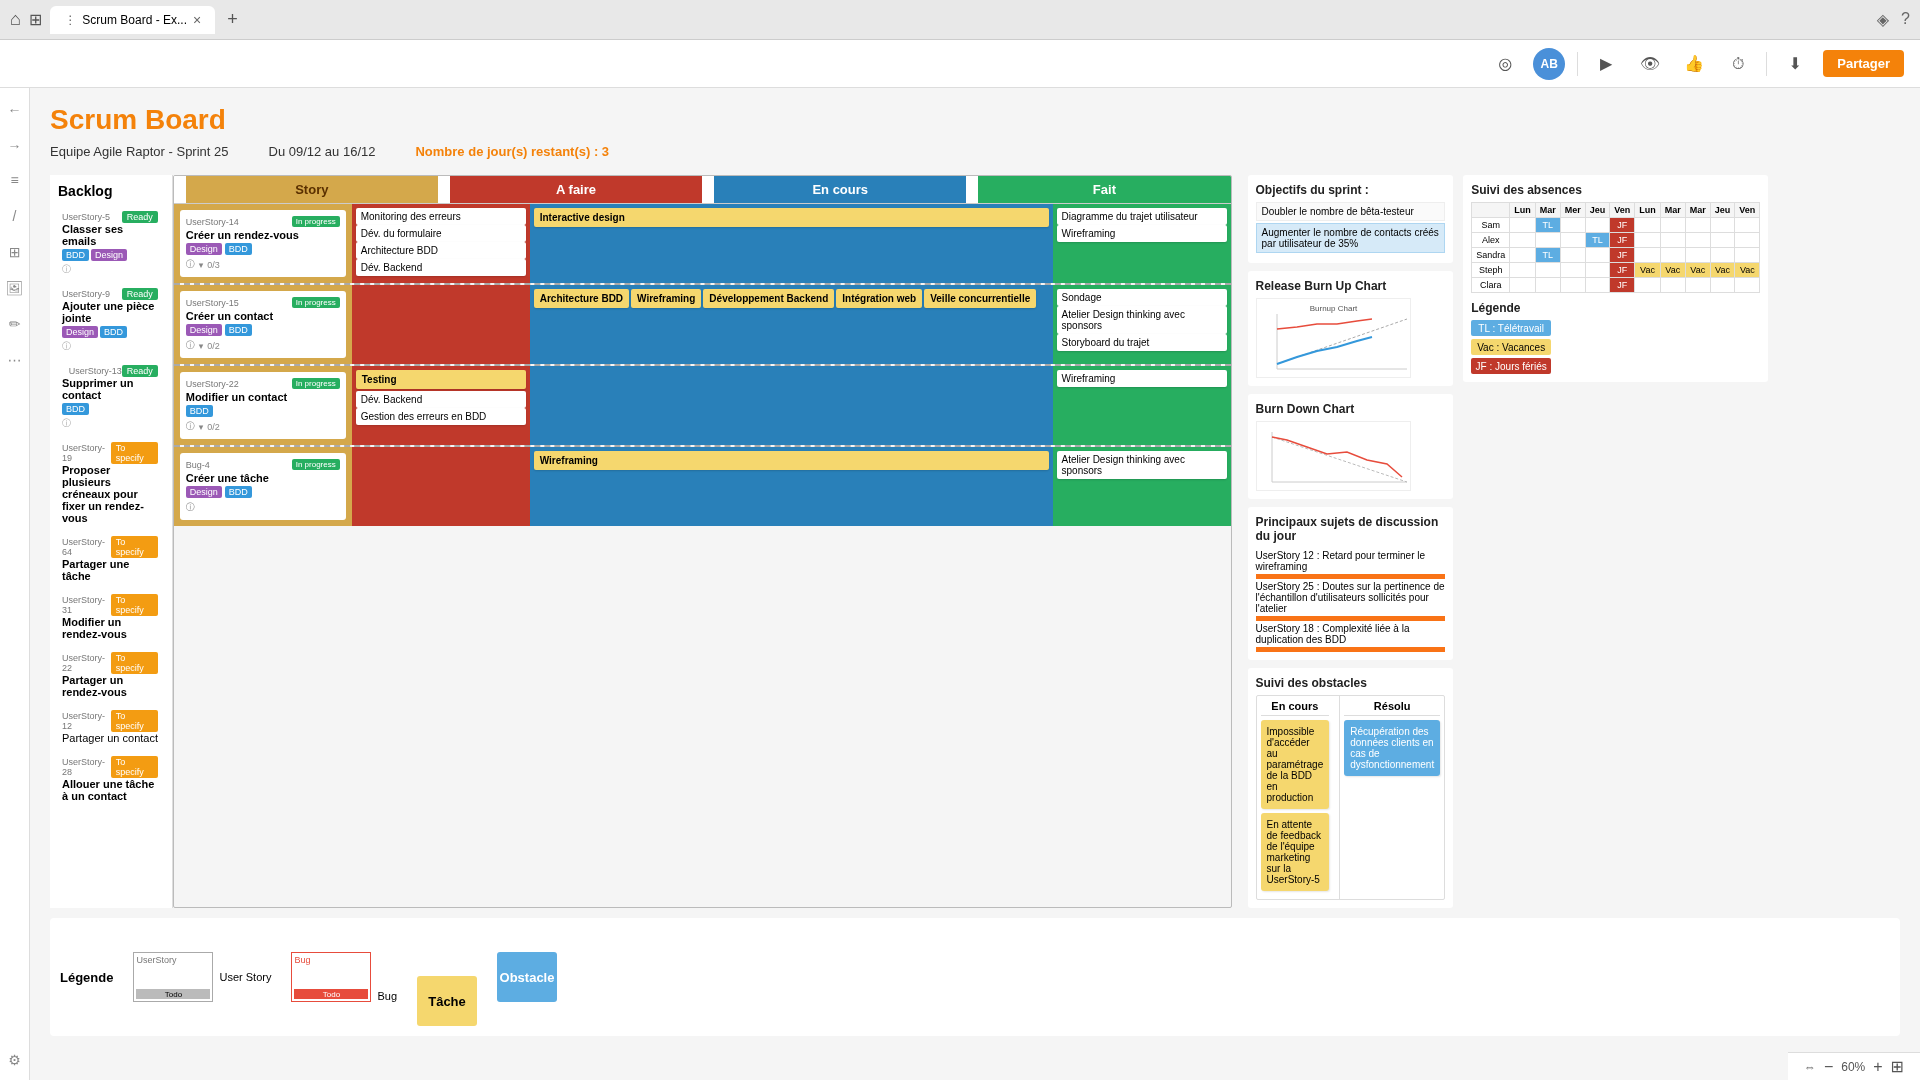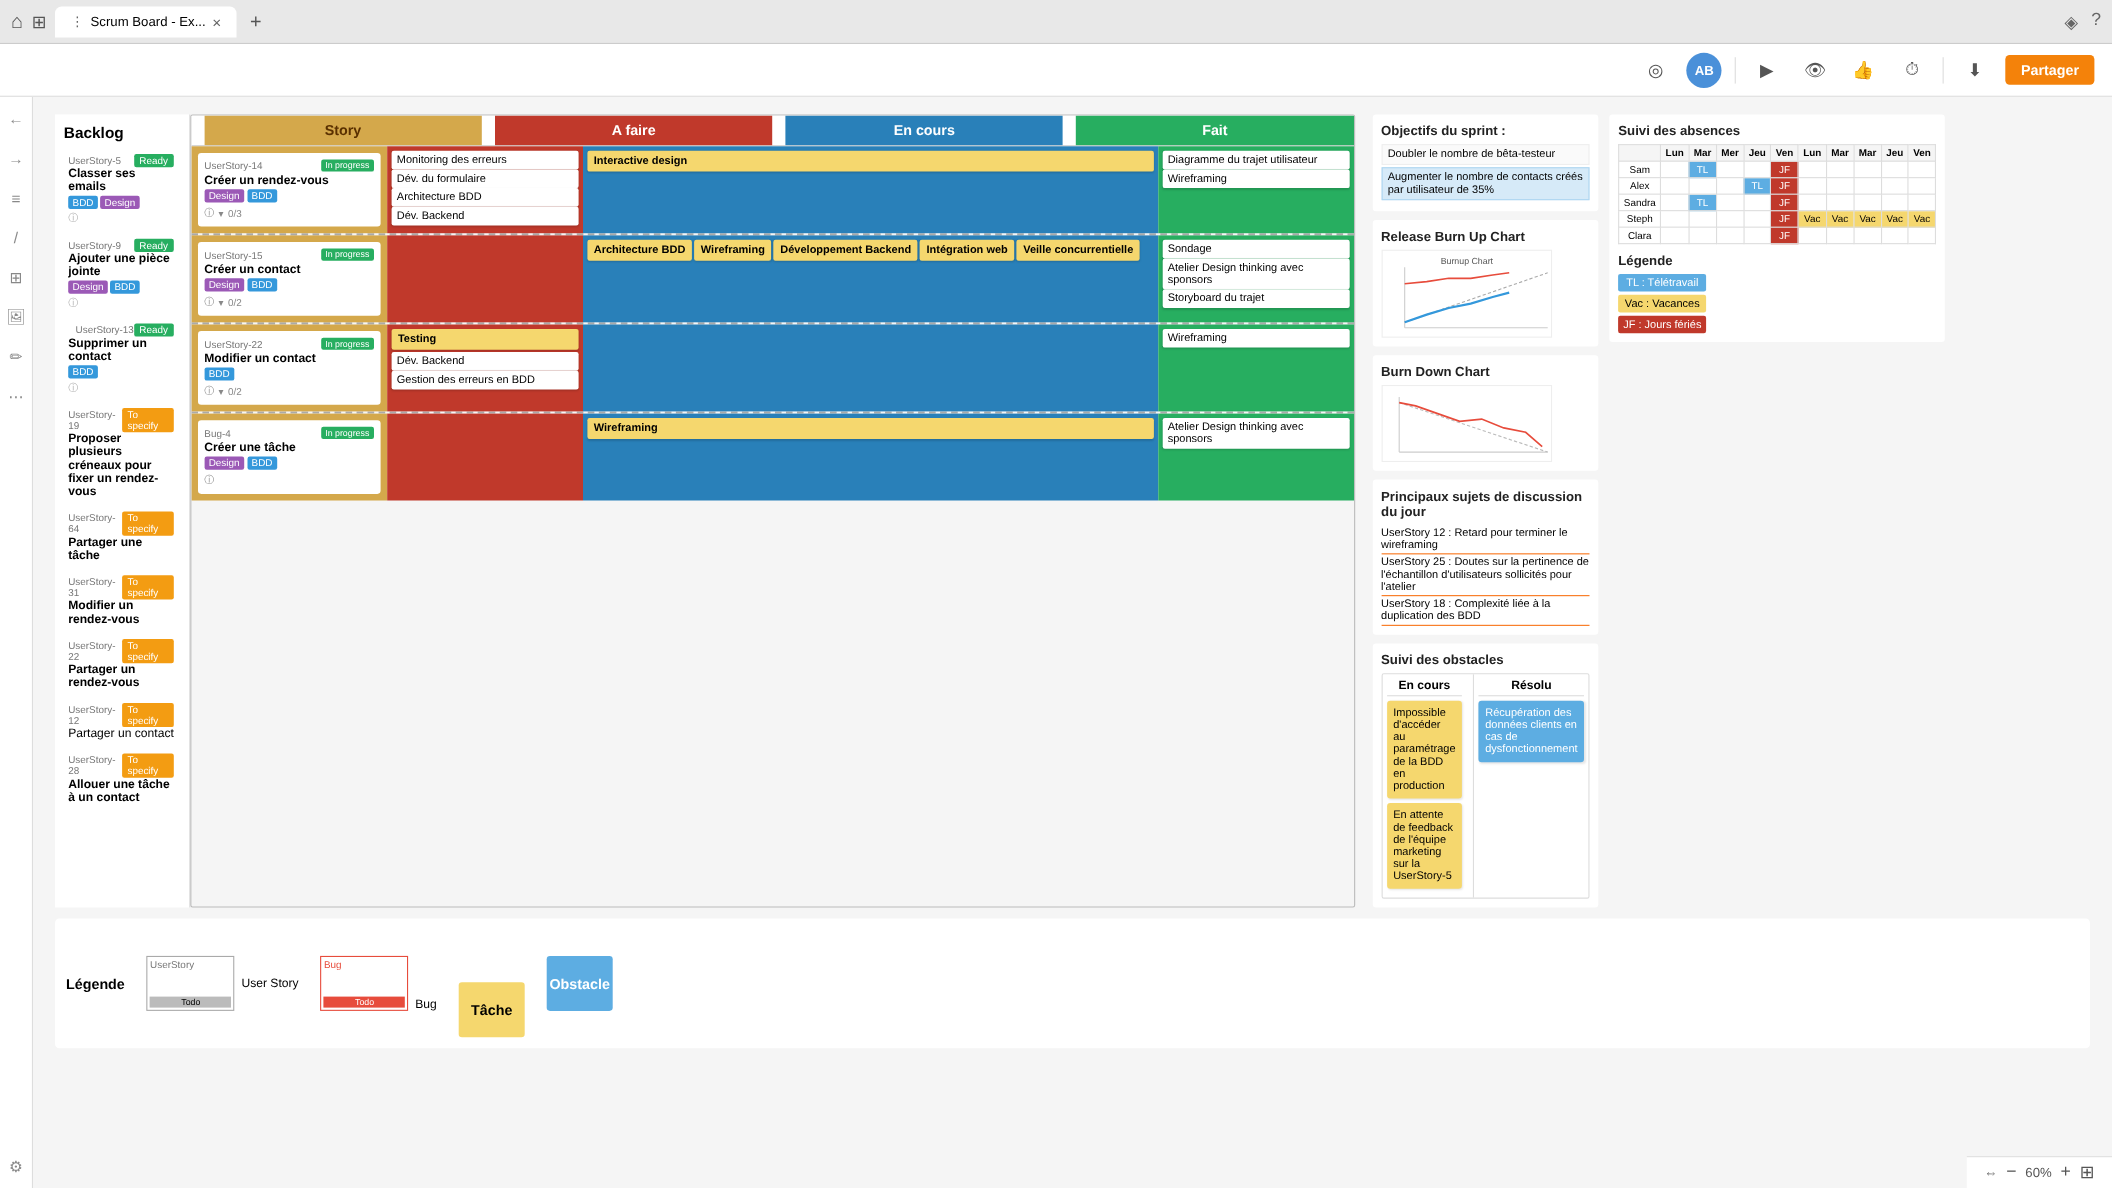--- a/index.html
+++ b/index.html
@@ -36,21 +36,21 @@
 
     
     .absence-table { font-size: 9px; border-collapse: collapse; width: 100%; }
     .absence-table th, .absence-table td { border: 1px solid #ddd; padding: 2px 4px; text-align: center; min-width: 24px; }
     .absence-table th { background: #f5f5f5; }
     .cell-tl { background: #5dade2; color: white; }
     .cell-jf { background: #c0392b; color: white; }
     .cell-vac { background: #f5d76e; }
 
     
-    .discussion-item { font-size: 10px; padding: 2px 0; border-bottom: 1px solid #f97316; }
+    .discussion-item { font-size: 10px; padding: 2px 0; border-bottom: 5px solid #f97316; }
     .obstacle-card-yellow { background: #f5d76e; padding: 6px; border-radius: 3px; font-size: 10px; margin-bottom: 4px; box-shadow: 1px 1px 2px rgba(0,0,0,0.1); }
     .obstacle-card-blue { background: #5dade2; color: white; padding: 6px; border-radius: 3px; font-size: 10px; margin-bottom: 4px; box-shadow: 1px 1px 2px rgba(0,0,0,0.1); }
 
     
     .bottom-bar { position: fixed; bottom: 0; right: 0; padding: 4px 16px; display: flex; align-items: center; gap: 8px; font-size: 12px; color: #555; background: white; border-top: 1px solid #ddd; }
     .zoom-level { font-size: 12px; }
 
     
     .backlog-item { padding: 4px; margin-bottom: 4px; }
     .backlog-panel { width: 135px; padding: 8px; background: white; border-right: 1px solid #ddd; }
@@ -129,20 +129,26 @@
   <div class="sidebar-icon">/</div>
   <div class="sidebar-icon">⊞</div>
   <div class="sidebar-icon">🖼</div>
   <div class="sidebar-icon">✏</div>
   <div class="sidebar-icon">⋯</div>
   <div class="sidebar-icon" style="margin-top:auto;">⚙</div>
 </div>
 
 <div class="main">
 
+  <div class="page-title">Scrum Board</div>
+  <div class="page-subtitle">
+    <span>Equipe Agile Raptor - Sprint 25</span>
+    <span>Du 09/12 au 16/12</span>
+    <span class="days-remaining">Nombre de jour(s) restant(s) : 3</span>
+  </div>
 
   <div style="display:flex;gap:16px;">
 
     <div style="display:flex;gap:0;">
 
       <div class="backlog-panel">
         <div class="backlog-title">Backlog</div>
 
         <div class="backlog-item">
           <div style="display:flex;justify-content:space-between;align-items:center;">

